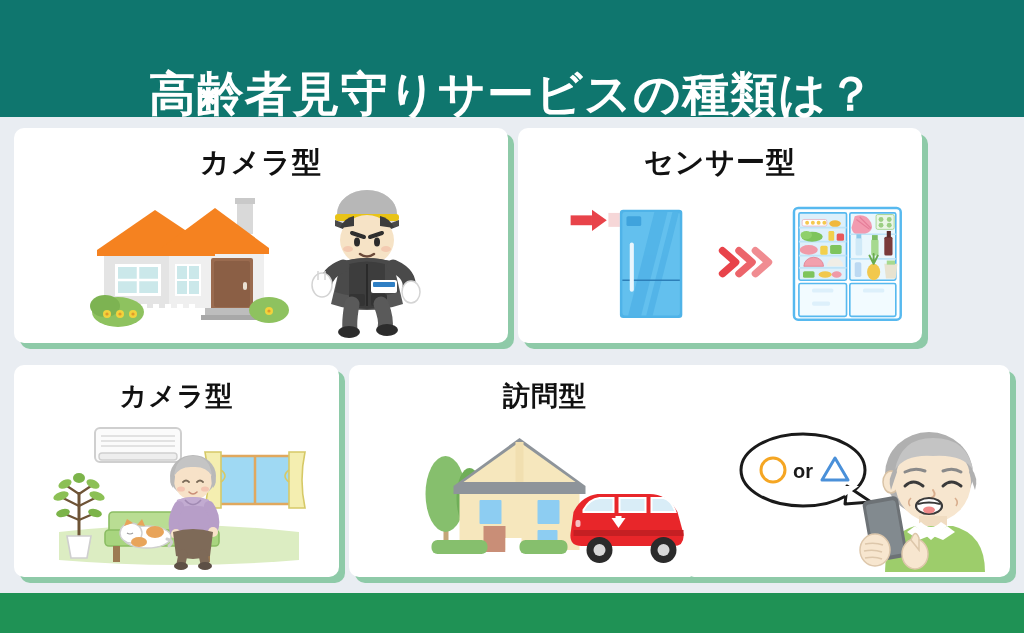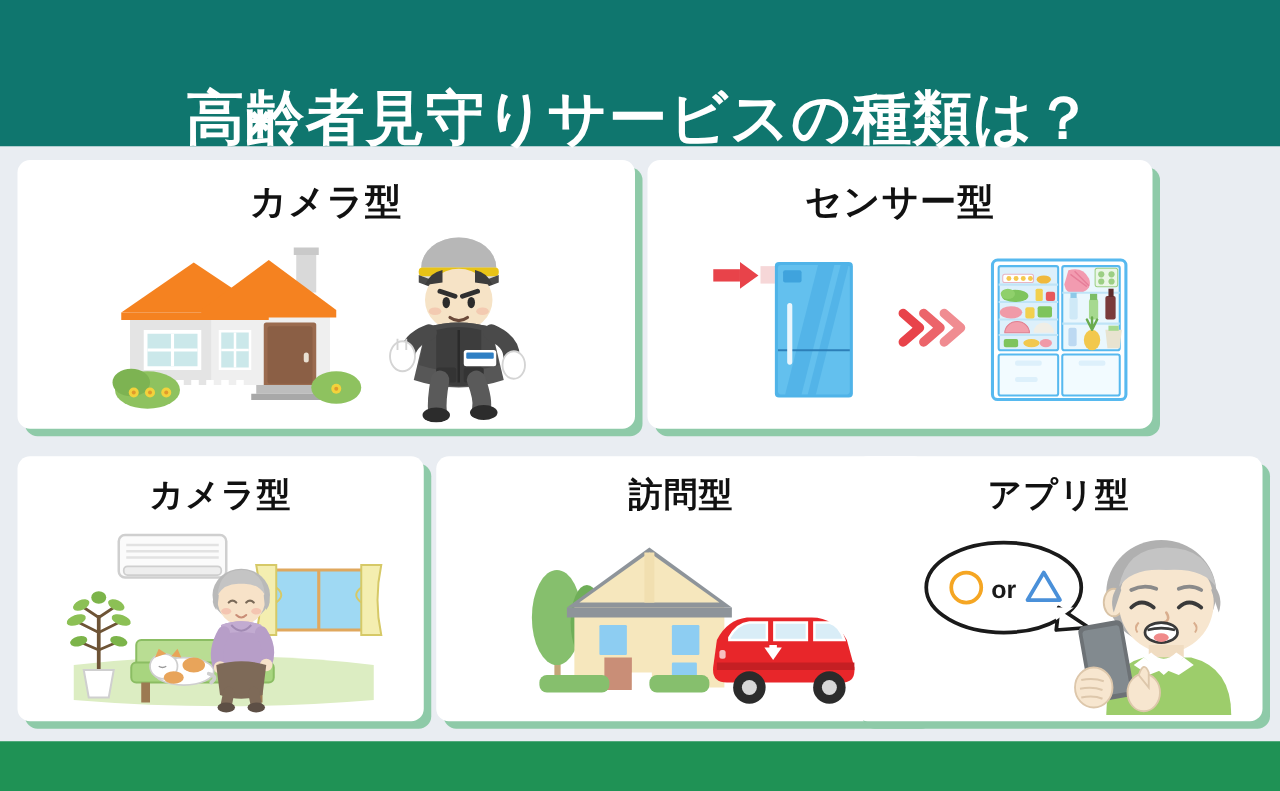--- a/index.html
+++ b/index.html
@@ -455,21 +455,20 @@
           <circle cx="212" cy="130" r="13" fill="#2b2b2b"></circle>
           <circle cx="212" cy="130" r="6" fill="#d8d8d8"></circle>
           <circle cx="276" cy="130" r="13" fill="#2b2b2b"></circle>
           <circle cx="276" cy="130" r="6" fill="#d8d8d8"></circle>
         </g>
       </svg>
     </div>
   </div>
 
   <div class="card card-r2" id="card-app">
-    <div class="card-title">アプリ型</div>
     <div class="card-art">
       <svg class="art-svg" viewBox="0 0 326 152" preserveAspectRatio="xMidYMid meet">
 
         <g>
           <ellipse cx="114" cy="50" rx="62" ry="36" fill="#ffffff" stroke="#1a1a1a" stroke-width="3"></ellipse>
           <path d="M158 66 l24 16 l-26 2 z" fill="#ffffff" stroke="#1a1a1a" stroke-width="3" stroke-linejoin="round"></path>
           <path d="M150 66 l20 0 l-14 10 z" fill="#ffffff"></path>
 
           <circle cx="84" cy="50" r="12" fill="none" stroke="#f5a623" stroke-width="3"></circle>
 

